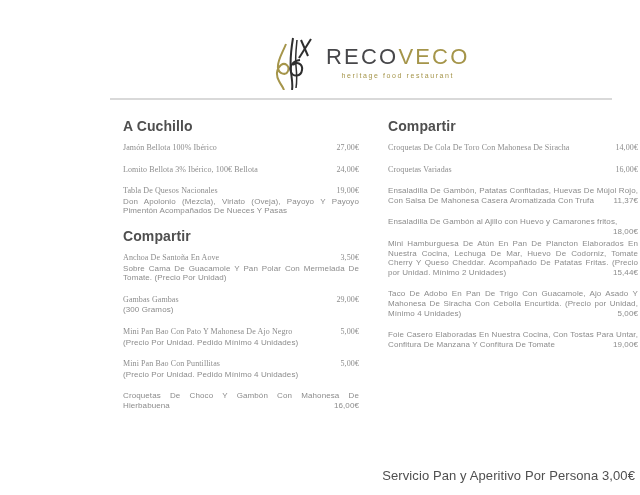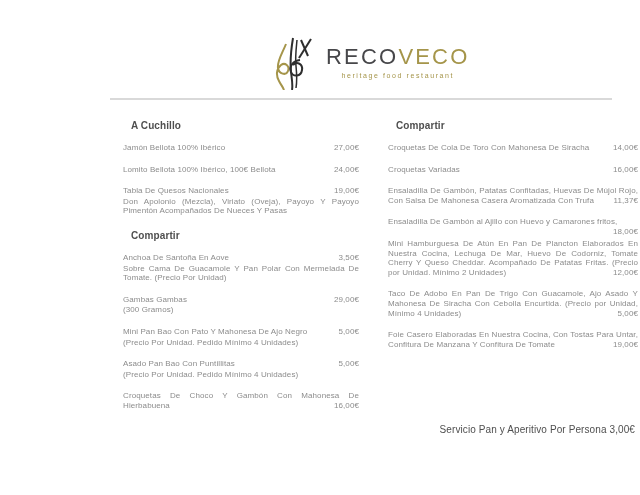--- a/index.html
+++ b/index.html
@@ -22,32 +22,32 @@
     margin-top:4px;text-align:center;font-size:7px;letter-spacing:1.6px;
     color:#a5954a;white-space:nowrap;
   }
   .divider{position:absolute;top:98px;left:110px;width:502px;height:2px;background:#d9d9d9;}
   
   .col{position:absolute;top:121px;color:#8c8c8c;font-size:8px;line-height:9.6px;letter-spacing:.1px;}
   .col-left{left:123px;width:236px;}
   .col-right{left:388px;width:250px;}
   .section + .section{margin-top:15px;}
   .stitle{
-    font-size:10px;font-weight:bold;color:#4f4f4f;margin:0 0 12px 8px;line-height:10px;
+    font-size:14px;font-weight:bold;color:#4f4f4f;margin:0 0 12px 0;line-height:10px;
   }
   .item{margin-bottom:12px;}
-  .row{display:flex;justify-content:space-between;align-items:flex-start;gap:14px;}
+  .row{display:flex;justify-content:space-between;align-items:flex-start;gap:14px;font-family:Liberation Serif, serif;}
   .iname{flex:1 1 auto;}
   .iprice{white-space:nowrap;flex:0 0 auto;}
   .idesc{text-align:justify;margin-top:1px;}
   .para{text-align:justify;}
   .para .pprice{float:right;white-space:nowrap;margin-left:8px;}
   
   .footer-note{
-    position:absolute;top:424px;right:5px;font-size:10px;color:#4f4f4f;
+    position:absolute;top:468px;right:5px;font-size:13px;color:#4f4f4f;
     letter-spacing:.1px;
   }
 </style>
 </head>
 <body>
 
 <div class="header">
   <div class="logo-wrap">
     <svg class="logo-mark" viewBox="0 0 50 54" fill="none" xmlns="http://www.w3.org/2000/svg">
 
@@ -75,21 +75,21 @@
 
     <div class="item">
       <div class="row">
         <span class="iname">Jamón Bellota 100% Ibérico</span>
         <span class="iprice">27,00€</span>
       </div>
     </div>
 
     <div class="item">
       <div class="row">
-        <span class="iname">Lomito Bellota 100% Ibérico, 100€ Bellota</span>
+        <span class="iname">Lomito Bellota 3% Ibérico, 100€ Bellota</span>
         <span class="iprice">24,00€</span>
       </div>
     </div>
 
     <div class="item">
       <div class="row">
         <span class="iname">Tabla De Quesos Nacionales</span>
         <span class="iprice">19,00€</span>
       </div>
       <div class="idesc">Don Apolonio (Mezcla), Viriato (Oveja), Payoyo Y Payoyo Pimentón Acompañados De Nueces Y Pasas</div>
@@ -119,21 +119,21 @@
     <div class="item">
       <div class="row">
         <span class="iname">Mini Pan Bao Con Pato Y Mahonesa De Ajo Negro</span>
         <span class="iprice">5,00€</span>
       </div>
       <div class="idesc">(Precio Por Unidad. Pedido Mínimo 4 Unidades)</div>
     </div>
 
     <div class="item">
       <div class="row">
-        <span class="iname">Asado Pan Bao Con Puntillitas</span>
+        <span class="iname">Mini Pan Bao Con Puntillitas</span>
         <span class="iprice">5,00€</span>
       </div>
       <div class="idesc">(Precio Por Unidad. Pedido Mínimo 4 Unidades)</div>
     </div>
 
     <div class="item para">
       <span>Croquetas De Choco Y Gambón Con Mahonesa De Hierbabuena</span>
       <span class="pprice">16,00€</span>
     </div>
   </div>
@@ -162,21 +162,21 @@
       <span class="pprice">11,37€</span>
     </div>
 
     <div class="item para">
       <span>Ensaladilla De Gambón al Ajillo con Huevo y Camarones fritos,</span>
       <span class="pprice">18,00€</span>
     </div>
 
     <div class="item para">
       <span>Mini Hamburguesa De Atún En Pan De Plancton Elaborados En Nuestra Cocina, Lechuga De Mar, Huevo De Codorniz, Tomate Cherry Y Queso Cheddar. Acompañado De Patatas Fritas. (Precio por Unidad. Mínimo 2 Unidades)</span>
-      <span class="pprice">12,00€</span>
+      <span class="pprice">15,44€</span>
     </div>
 
     <div class="item para">
       <span>Taco De Adobo En Pan De Trigo Con Guacamole, Ajo Asado Y Mahonesa De Siracha Con Cebolla Encurtida. (Precio por Unidad, Mínimo 4 Unidades)</span>
       <span class="pprice">5,00€</span>
     </div>
 
     <div class="item para">
       <span>Foie Casero Elaboradas En Nuestra Cocina, Con Tostas Para Untar, Confitura De Manzana Y Confitura De Tomate</span>
       <span class="pprice">19,00€</span>

